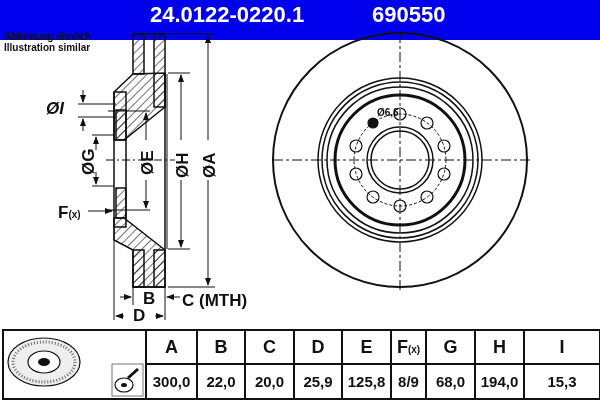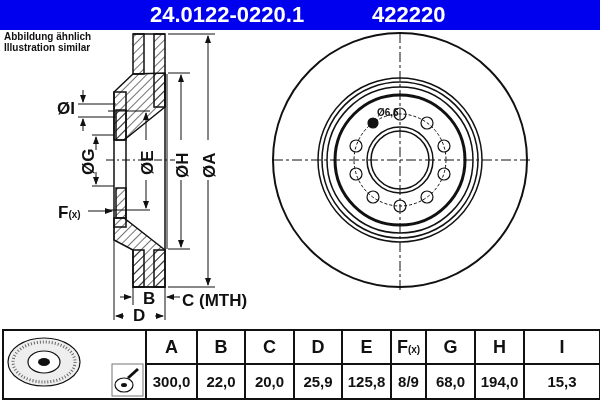--- a/index.html
+++ b/index.html
@@ -1,38 +1,38 @@
 <!DOCTYPE html>
 <html><head>
 <meta charset="utf-8">
 <style>
   html, body { margin:0; padding:0; }
   body { width:600px; height:400px; background:#ffffff; position:relative; overflow:hidden;
          font-family:"Liberation Sans", sans-serif; }
-  .header { position:absolute; left:0; top:0; width:600px; height:30px; background:#0000ee;
+  .header { position:absolute; left:0; top:0; width:600px; height:40px; background:#0000ee;
             color:#fff; font-weight:bold; font-size:22px; line-height:30px; }
   .header .part { position:absolute; left:150px; top:0; }
   .header .ref { position:absolute; left:372px; top:0; }
   .note { position:absolute; left:4px; top:31px; font-size:10px; font-weight:bold; line-height:11px; color:#111; }
   svg.draw { position:absolute; left:0; top:30px; }
   .lbl { position:absolute; font-weight:bold; color:#111; font-size:17px; }
   table.spec { position:absolute; left:2px; top:329px; width:597px; height:70px; border-collapse:collapse;
                table-layout:fixed; }
   table.spec td { border:2px solid #111; text-align:center; font-weight:bold; padding:0; color:#111; }
   table.spec .h { font-size:18px; height:32px; }
   table.spec .v { font-size:15px; height:33px;margin-left:48px; }
   table.spec .imgcell { position:relative; }
   .fx small { font-size:10px; }
 </style>
 </head>
 <body>
 
 <div class="header">
   <span class="part">24.0122-0220.1</span>
-  <span class="ref">422220</span>
+  <span class="ref">690550</span>
 </div>
 
 <div class="note">
   <div>Abbildung ähnlich</div>
   <div>Illustration similar</div>
 </div>
 
 <svg class="draw" width="600" height="298" viewBox="0 30 600 298">
   <defs>
     <pattern id="hatch" patternUnits="userSpaceOnUse" width="6" height="6" patternTransform="rotate(45)">
@@ -122,21 +122,21 @@
       <circle cx="427" cy="197" r="6"></circle>
       <circle cx="400" cy="206" r="6"></circle>
       <circle cx="373" cy="197" r="6"></circle>
       <circle cx="356" cy="174" r="6"></circle>
       <circle cx="356" cy="146" r="6"></circle>
       <circle cx="373" cy="123" r="5" fill="#111"></circle>
     </g>
   </g>
 </svg>
 
-<div class="lbl" style="left:57px;top:99px;">ØI</div>
+<div class="lbl" style="left:46px;top:99px;font-style:italic;">ØI</div>
 <div class="lbl" style="left:79px;top:175px;transform:rotate(-90deg);transform-origin:left top;">ØG</div>
 <div class="lbl" style="left:138px;top:175px;transform:rotate(-90deg);transform-origin:left top;">ØE</div>
 <div class="lbl" style="left:173px;top:178px;transform:rotate(-90deg);transform-origin:left top;">ØH</div>
 <div class="lbl" style="left:200px;top:178px;transform:rotate(-90deg);transform-origin:left top;">ØA</div>
 <div class="lbl" style="left:58px;top:203px;"><span>F</span><span style="font-size:10px">(x)</span></div>
 <div class="lbl" style="left:143px;top:289px;">B</div>
 <div class="lbl" style="left:182px;top:291px;">C (MTH)</div>
 <div class="lbl" style="left:133px;top:306px;">D</div>
 <div class="lbl" style="left:377px;top:107px;font-size:10px;">Ø6,6</div>
 

